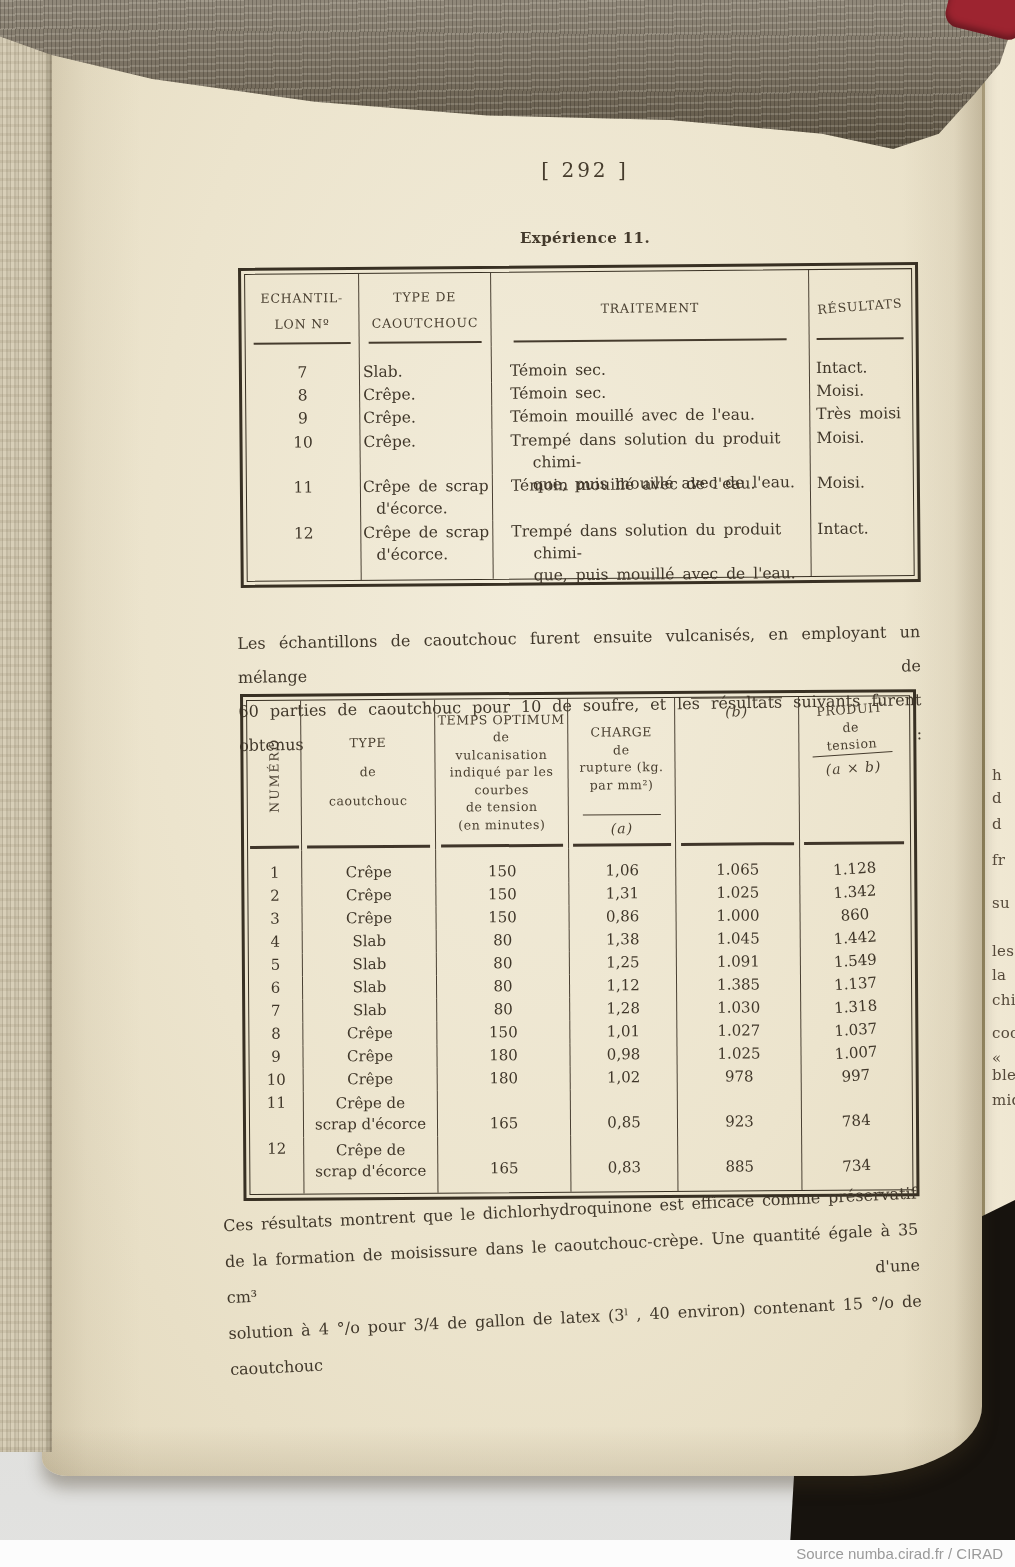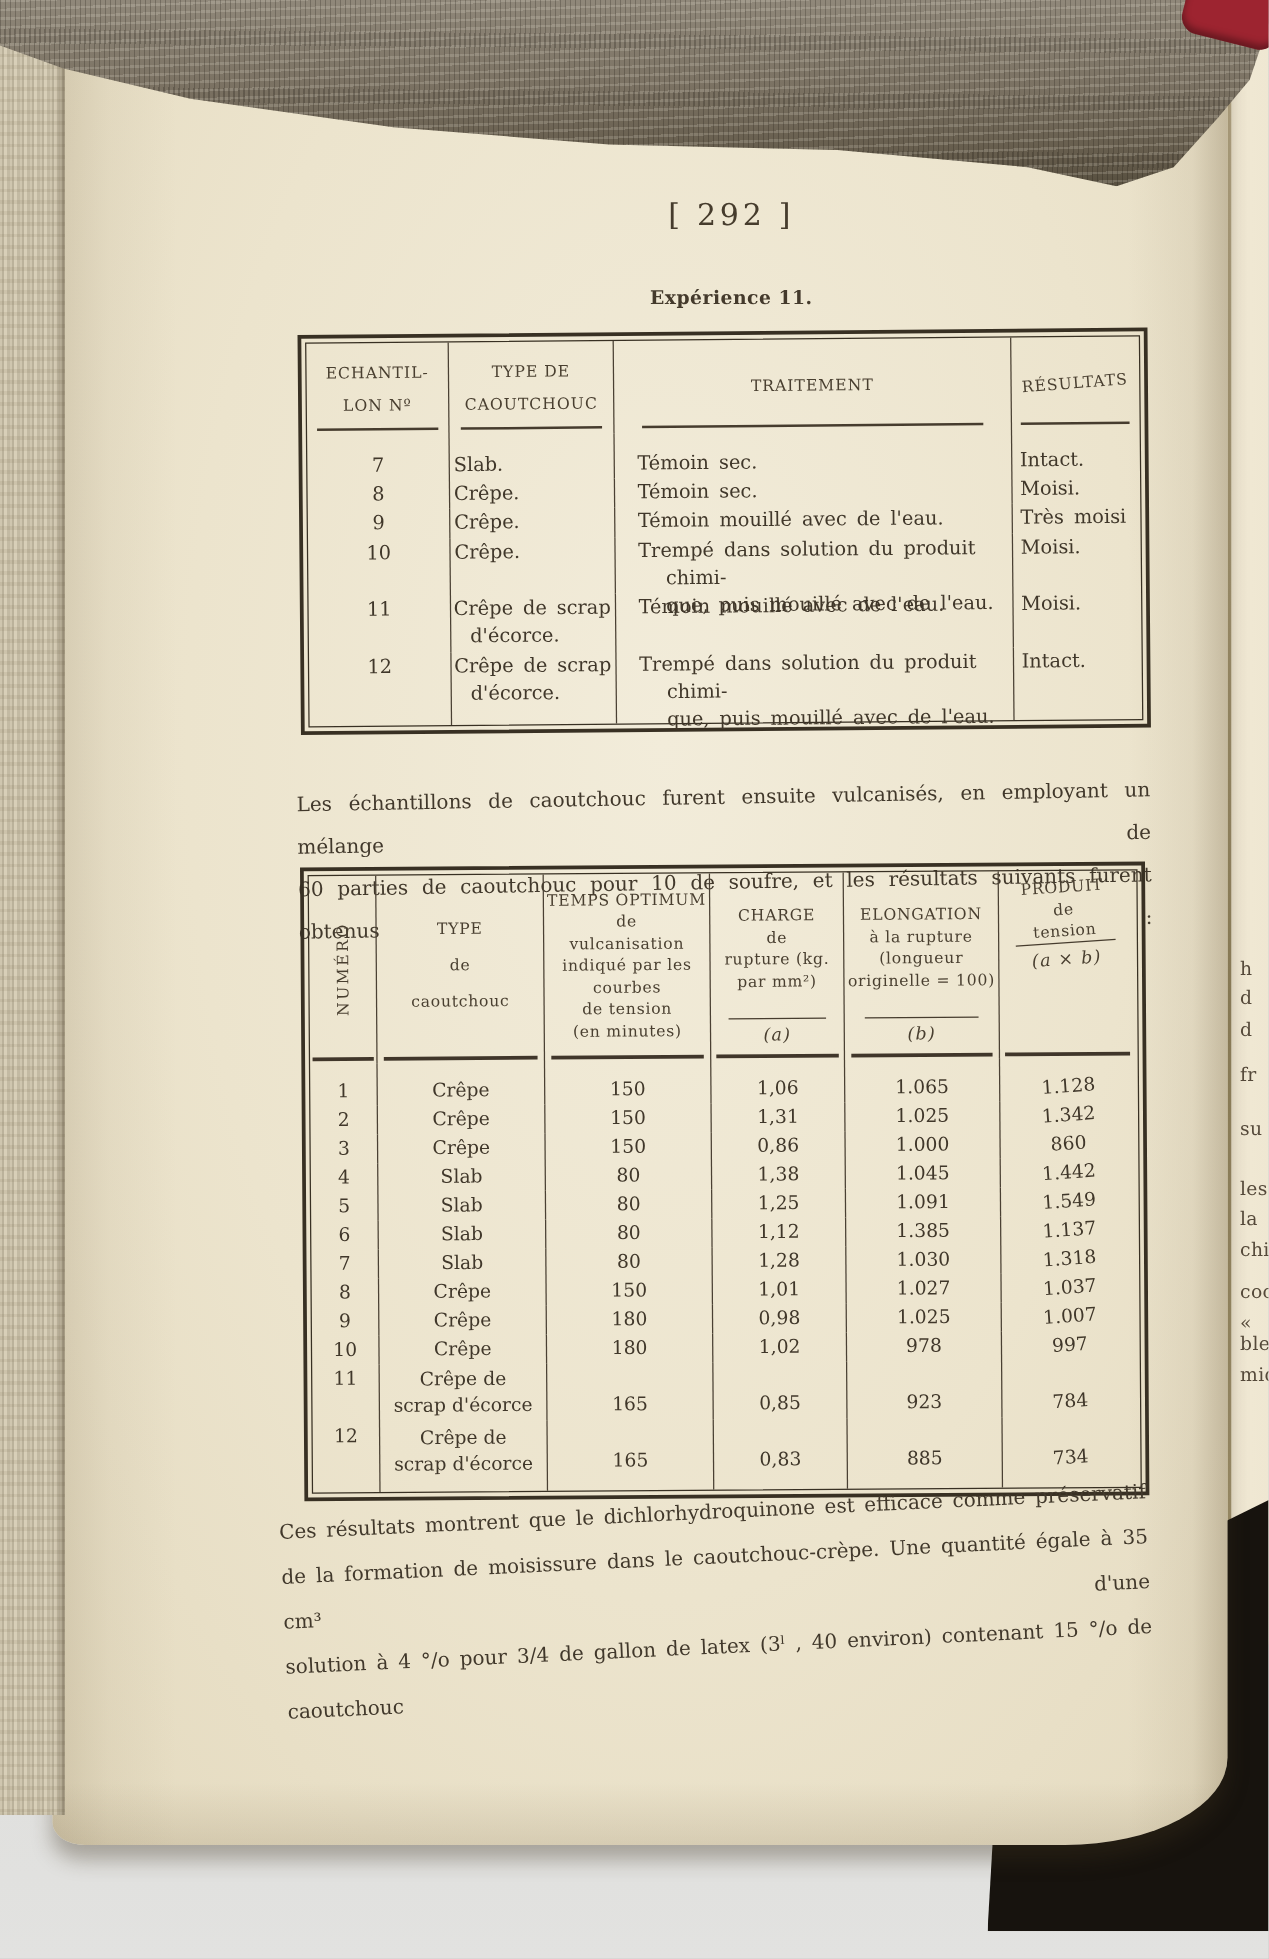--- a/index.html
+++ b/index.html
@@ -46,21 +46,21 @@
   .red-corner { position:absolute; right:-10px; top:-12px; width:78px; height:46px; background:#9d2430;
       border-radius:14px; transform:rotate(14deg); box-shadow:inset 0 -4px 6px rgba(0,0,0,.35); }
 
   .source-bar { position:absolute; left:0; bottom:0; width:1015px; height:27px; background:#fcfcfc;
       font-family:"Liberation Sans", sans-serif; font-size:15px; color:#9a9a9a;
       display:flex; align-items:center; justify-content:flex-end; padding-right:12px; box-sizing:border-box; }
 
   
   .content { position:absolute; inset:0; }
   .pagenum { position:absolute; left:455px; top:158px; width:260px; text-align:center;
-             font-size:24px; letter-spacing:3px; color:#463c2d; }
+             font-size:20px; letter-spacing:3px; color:#463c2d; }
   .heading { position:absolute; left:520px; top:229px; font-size:15px; font-weight:bold;
              letter-spacing:.4px; color:#443a2c; }
 
   .ml { white-space:pre-line; }
   .para { position:absolute; font-size:16px; line-height:34px; color:#41382b; word-spacing:2.5px; }
   .para .pline { text-align:justify; text-align-last:justify; }
   .para1 { left:237px; top:627px; width:683px; transform:rotate(-1deg); transform-origin:0 0; }
   .para2 { left:231px; top:1208px; width:694px; line-height:36px; transform:rotate(-2.7deg); transform-origin:0 100%; }
 
   
@@ -255,24 +255,20 @@
 de
 rupture (kg.
 par mm²)</div>
               <div class="subrule"></div>
               <div class="sublabel">(a)</div>
             </div>
             <div class="hrule2"></div>
           </div>
           <div class="th2">
             <div class="hsplit">
-              <div class="htop ml">ELONGATION
-à la rupture
-(longueur
-originelle = 100)</div>
               <div class="subrule"></div>
               <div class="sublabel">(b)</div>
             </div>
             <div class="hrule2"></div>
           </div>
           <div class="th2 last">
             <div class="hsplit tilt3">
               <div class="htop ml">PRODUIT
 de
 tension</div>
@@ -377,13 +373,16 @@
     </div>
 
     <div class="para para2">
       <div class="pline">Ces résultats montrent que le dichlorhydroquinone est efficace comme préservatif</div>
       <div class="pline">de la formation de moisissure dans le caoutchouc-crèpe. Une quantité égale à 35 cm³ d'une</div>
       <div class="pline">solution à 4 °/o pour 3/4 de gallon de latex (3ˡ , 40 environ) contenant 15 °/o de caoutchouc</div>
     </div>
 
   </div>
 
+  <div class="source-bar">
+    <span>Source numba.cirad.fr / CIRAD</span>
+  </div>
 </div>
 
 </body></html>

